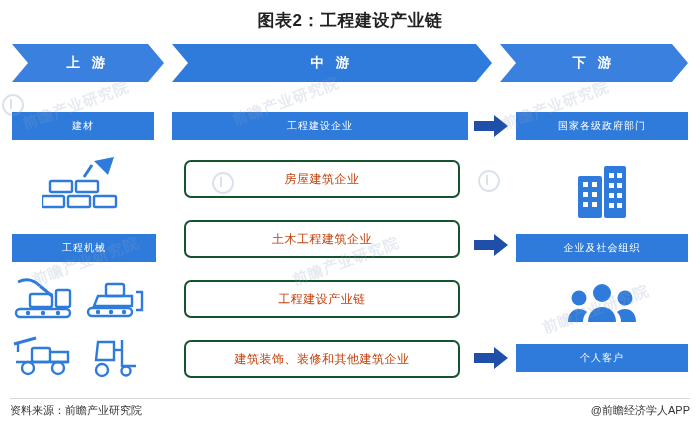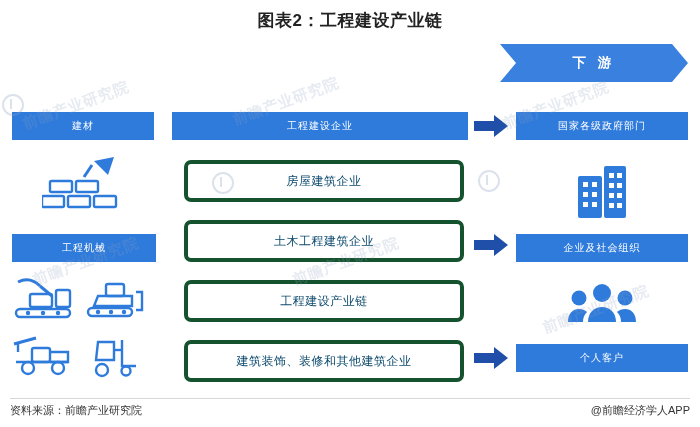--- a/index.html
+++ b/index.html
@@ -70,23 +70,23 @@
     font-size: 10px;
     font-weight: normal;
     display: flex;
     align-items: center;
     justify-content: center;
     letter-spacing: 1px;
   }
   .outlinebox {
     position: absolute;
     background: #ffffff;
-    border: 4px solid #14532d;
+    border: 2px solid #14532d;
     border-radius: 7px;
-    color: #0c4a6e;
+    color: #c2410c;
     font-size: 12px;
     display: flex;
     align-items: center;
     justify-content: center;
     letter-spacing: 0.5px;
   }
   
   .arrow {
     position: absolute;
     width: 34px;
@@ -151,20 +151,22 @@
     width: 2px; height: 10px;
     background: rgba(140,160,190,0.3);
   }
 </style>
 </head>
 <body>
 
 <div class="title">图表2：工程建设产业链</div>
 
 <div class="band">
+  <div class="chev up">上 游</div>
+  <div class="chev mid">中 游</div>
   <div class="chev down">下 游</div>
 </div>
 
 <div class="bluebox" style="left:12px; top:112px; width:142px; height:28px;">建材</div>
 
 <div class="iconwrap" style="left:42px; top:155px;">
   <svg width="84" height="55" viewBox="0 0 84 55" fill="none" stroke="#2f7bdc" stroke-width="2.4">
     <path d="M52 6 L72 2 L66 20 Z" fill="#2f7bdc" stroke="none"></path>
     <path d="M50 10 L42 22" stroke-width="3"></path>
     <rect x="8" y="26" width="22" height="11" rx="1.5"></rect>

